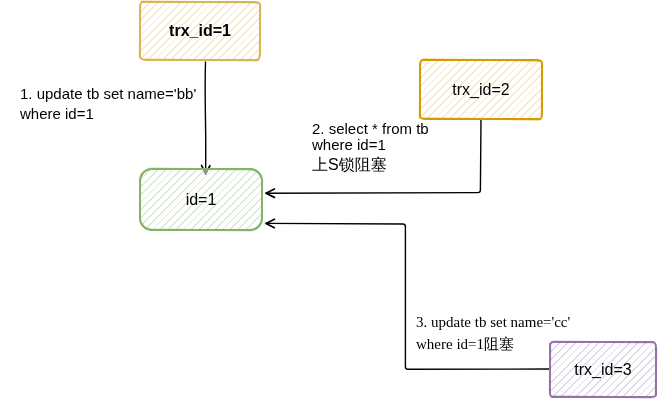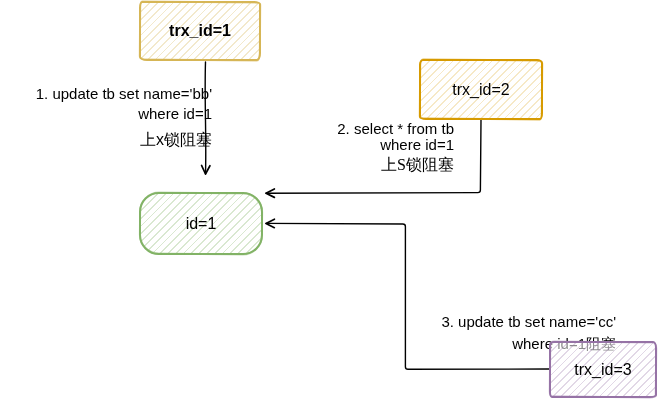--- a/index.html
+++ b/index.html
@@ -61,73 +61,73 @@
   }
   .node-trx2 {
     left: 419px; top: 59px; width: 124px; height: 61px;
     border: 2px solid #d79b00;
     border-radius: 4px 6px 3px 7px / 6px 4px 7px 3px;
     background-image: repeating-linear-gradient(135deg,
       rgba(215,155,0,0.22) 0, rgba(215,155,0,0.22) 1.3px,
       transparent 1.3px, transparent 5.5px);
   }
   .node-record {
-    left: 139px; top: 192px; width: 124px; height: 63px;
+    left: 139px; top: 168px; width: 124px; height: 63px;
     border: 2px solid #82b366;
-    border-radius: 20px;
+    border-radius: 13px;
     background-image: repeating-linear-gradient(135deg,
       rgba(130,179,102,0.30) 0, rgba(130,179,102,0.30) 1.3px,
       transparent 1.3px, transparent 5.5px);
   }
   .node-trx3 {
     left: 549px; top: 341px; width: 108px; height: 57px;
     border: 2px solid #9673a6;
     border-radius: 5px 4px 7px 3px / 4px 7px 3px 6px;
     background-color: rgba(255,255,255,0.55);
     background-image: repeating-linear-gradient(135deg,
       rgba(150,115,166,0.28) 0, rgba(150,115,166,0.28) 1.3px,
       transparent 1.3px, transparent 5.5px);
   }
   .node-label { position: relative; }
 
   
   .ann {
     position: absolute;
-    text-align: right;
+    text-align: left;
     font-size: 15px;
     line-height: 20px;
     white-space: nowrap;
+    padding-left: 20px;
   }
   .ann-step1 { left: 0px;   top: 84px;  width: 212px; }
   .ann-step2 { left: 292px; top: 121px; width: 162px; line-height: 16px; }
-  .ann-step3 { left: 396px; top: 311px; width: 220px; line-height: 22px; }
+  .ann-step3 { left: 396px; top: 311px; width: 220px; line-height: 22px; font-family: Liberation Serif, serif; }
   .lock-line { font-size: 16px; line-height: 20px; }
   .ann-step1 .lock-line { margin-top: 6px; }
-  .ann-step2 .lock-line { margin-top: 2px; font-family: Liberation Serif, serif; }
+  .ann-step2 .lock-line { margin-top: 2px; }
 </style>
 </head>
 <body>
 
 <div class="canvas">
 
   <svg class="edge-layer" viewBox="0 0 671 401" xmlns="http://www.w3.org/2000/svg">
     <defs>
       <marker id="arrowhead" viewBox="0 0 12 12" refX="10" refY="6" markerWidth="9" markerHeight="9" orient="auto-start-reverse">
         <path d="M2 2 L10 6 L2 10" fill="none" stroke="#000000" stroke-width="1.6" stroke-linecap="round" stroke-linejoin="round"></path>
       </marker>
     </defs>
     <path class="edge" d="M205.5 62 C204.3 100, 206.6 138, 205.5 174" marker-end="url(#arrowhead)"></path>
     <path class="edge" d="M481 120 L480.4 190 Q480.4 192.6 477.8 192.6 L266 193.2" marker-end="url(#arrowhead)"></path>
     <path class="edge" d="M549 369 L408 369.3 Q405.4 369.3 405.4 366.7 L405.4 226.6 Q405.4 224 402.8 224 L266 223.4" marker-end="url(#arrowhead)"></path>
   </svg>
 
   <div class="ann ann-step1">
     <div class="ann-line">1. update tb set name='bb'</div>
     <div class="ann-line">where id=1</div>
-    <div class="lock-line">上x锁阻塞</div>
   </div>
 
   <div class="ann ann-step2">
     <div class="ann-line">2. select * from tb</div>
     <div class="ann-line">where id=1</div>
     <div class="lock-line">上S锁阻塞</div>
   </div>
 
   <div class="ann ann-step3">
     <div class="ann-line">3. update tb set name='cc'</div>

